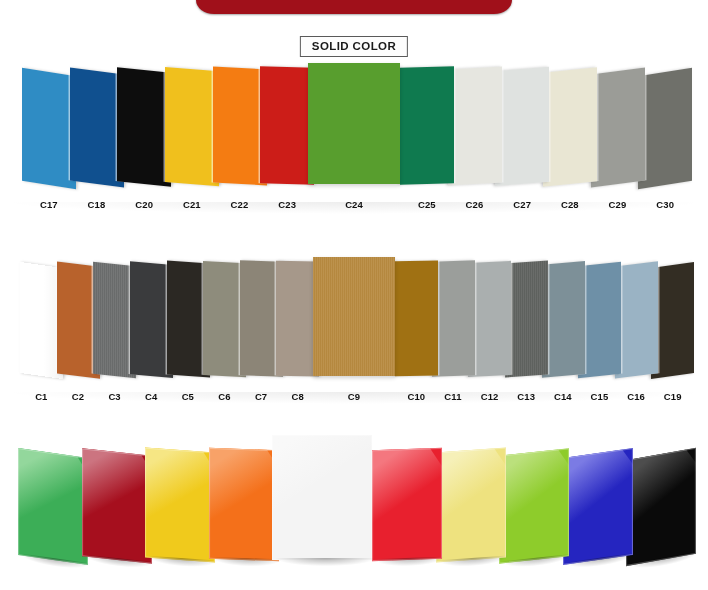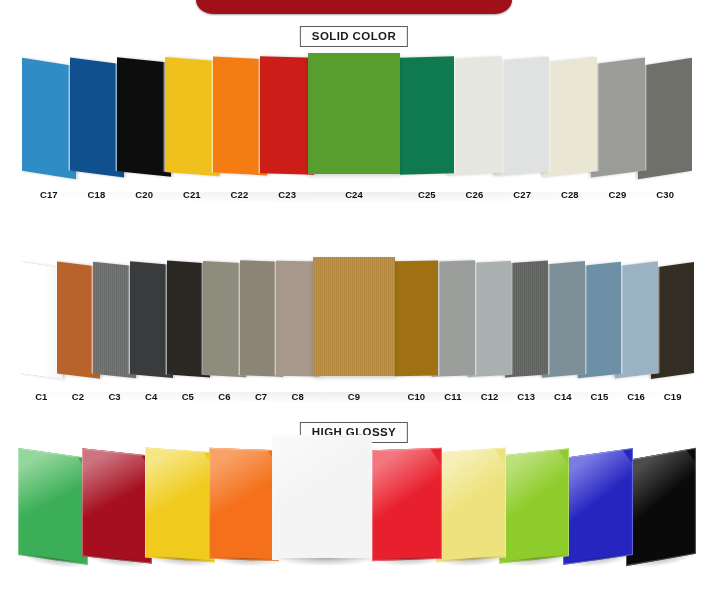--- a/index.html
+++ b/index.html
@@ -8,21 +8,21 @@
     background:#ffffff;
     font-family:"Liberation Sans", sans-serif;
   }
   .top-band{
     position:absolute;left:196px;top:-26px;width:316px;height:40px;
     background:#a0101a;
     border-radius:18px/14px;
     box-shadow:0 1px 2px rgba(0,0,0,.35);
   }
   .section{position:absolute;left:0;width:708px;}
-  .sec-solid{top:16px;height:186px;}
+  .sec-solid{top:26px;height:186px;}
   .sec-metal{top:222px;height:182px;}
   .sec-gloss{top:414px;height:176px;}
 
   .title-box{
     position:absolute;left:50%;transform:translateX(-50%);
     background:#fdfdfd;
     border:1.3px solid #5a5a5a;
     padding:3px 11px 4px 11px;
     font-size:11.5px;font-weight:bold;letter-spacing:.4px;color:#1a1a1a;
     white-space:nowrap;
@@ -212,21 +212,20 @@
       <div class="lbl" style="left: 614.75px; width: 42.625px; position: absolute; bottom: 2px;">C16</div>
       <div class="panel" style="left: 651.375px; width: 42.625px; height: 111.05px; bottom: 28px; transform: skewY(-8deg); z-index: 12;">
         <div class="face sheen-r edge-r" style="background: rgb(51, 45, 35);"></div>
       </div>
       <div class="lbl" style="left: 651.375px; width: 42.625px; position: absolute; bottom: 2px;">C19</div>
     </div>
   <div class="ground" style="top:170px;"></div>
 </div>
 
 <div class="section sec-gloss">
-  <div class="title-box" style="top:8px;">HIGH GLOSSY</div>
   <div class="fan fan-gloss" id="fan-2">
       <div class="gp" style="left: 18px; width: 69.5556px; height: 107.16px; transform: skewY(8deg); z-index: 16;">
         <div class="body" style="background: rgb(60, 174, 87);">
           <div class="hl" style="background: linear-gradient(rgb(147, 215, 156) 0%, rgb(147, 215, 156) 62%, rgba(255, 255, 255, 0) 100%); opacity: 1;"></div>
           <div class="frame"></div>
         </div>
         <div class="drop"></div>
       </div>
       <div class="gp" style="left: 81.5556px; width: 69.5556px; height: 108.37px; transform: skewY(6deg); z-index: 17;">
         <div class="body" style="background: rgb(166, 15, 30);">

